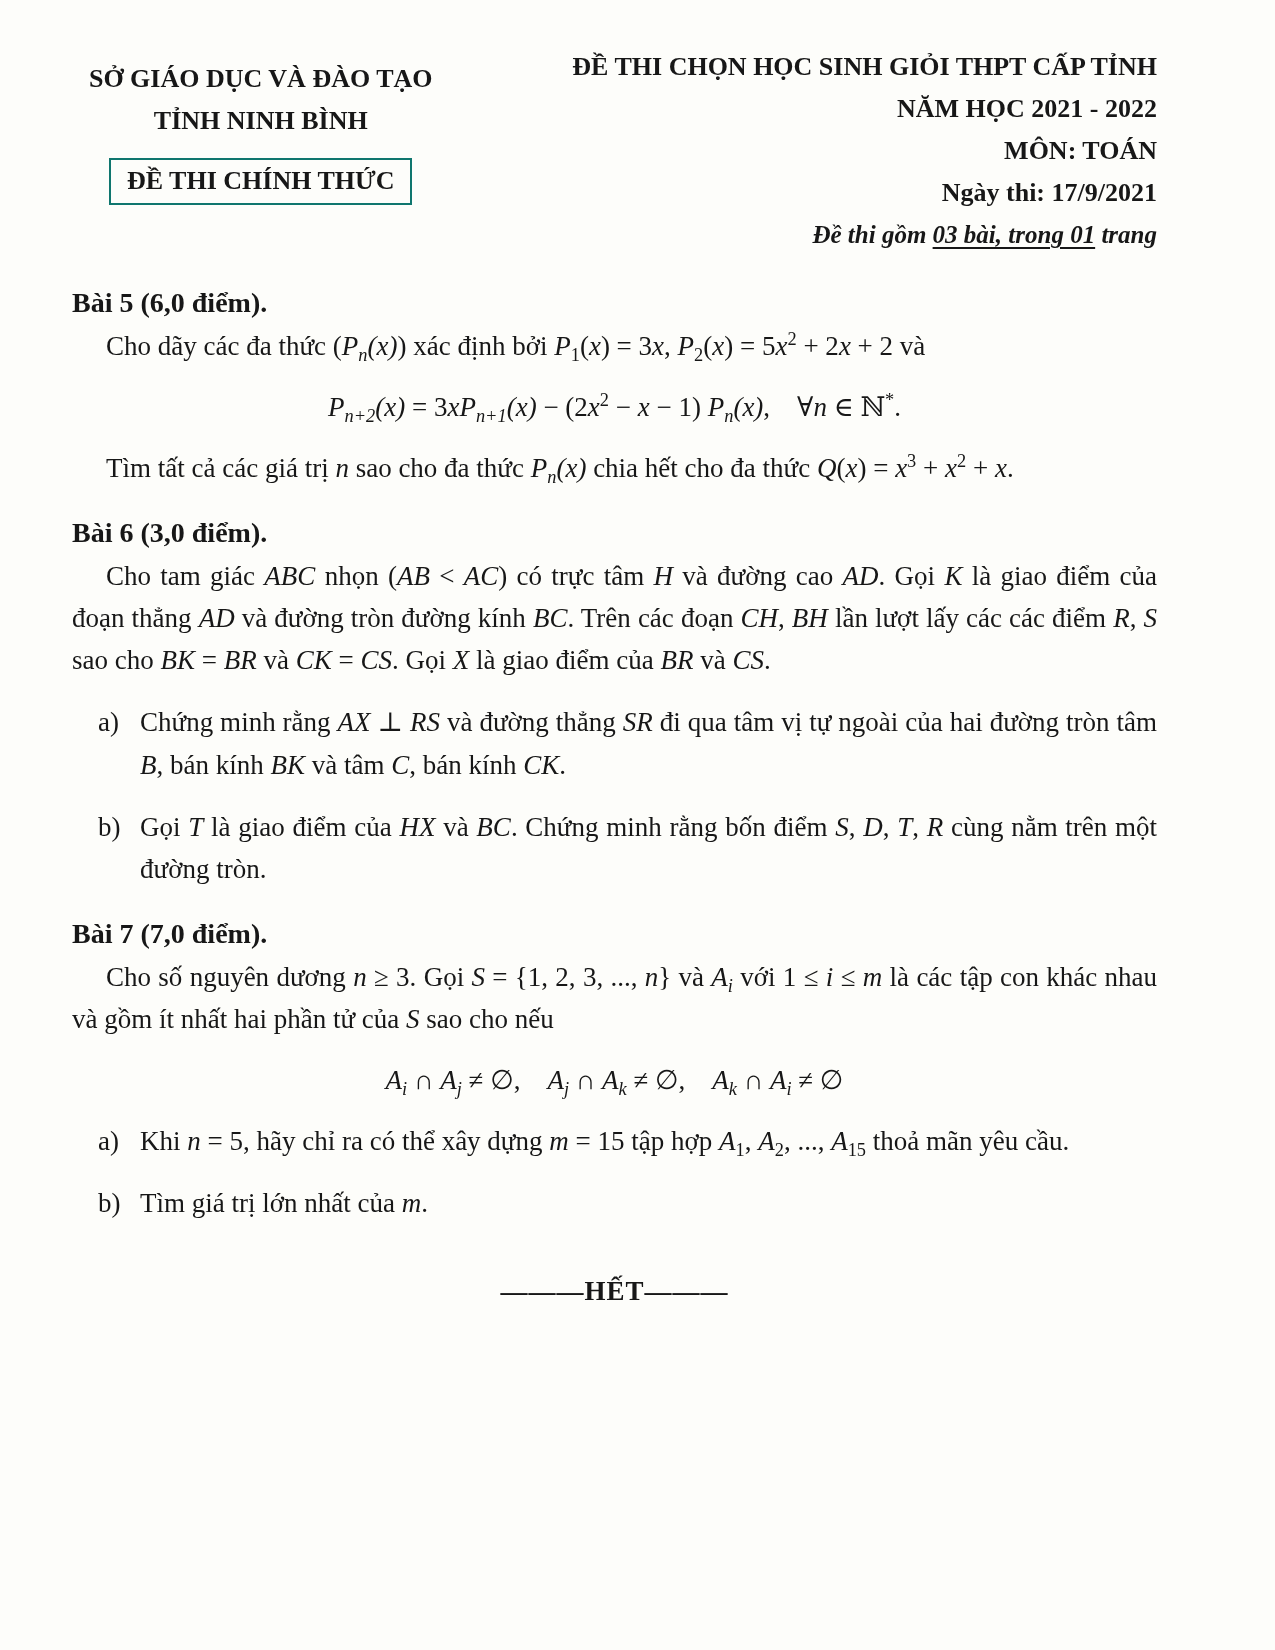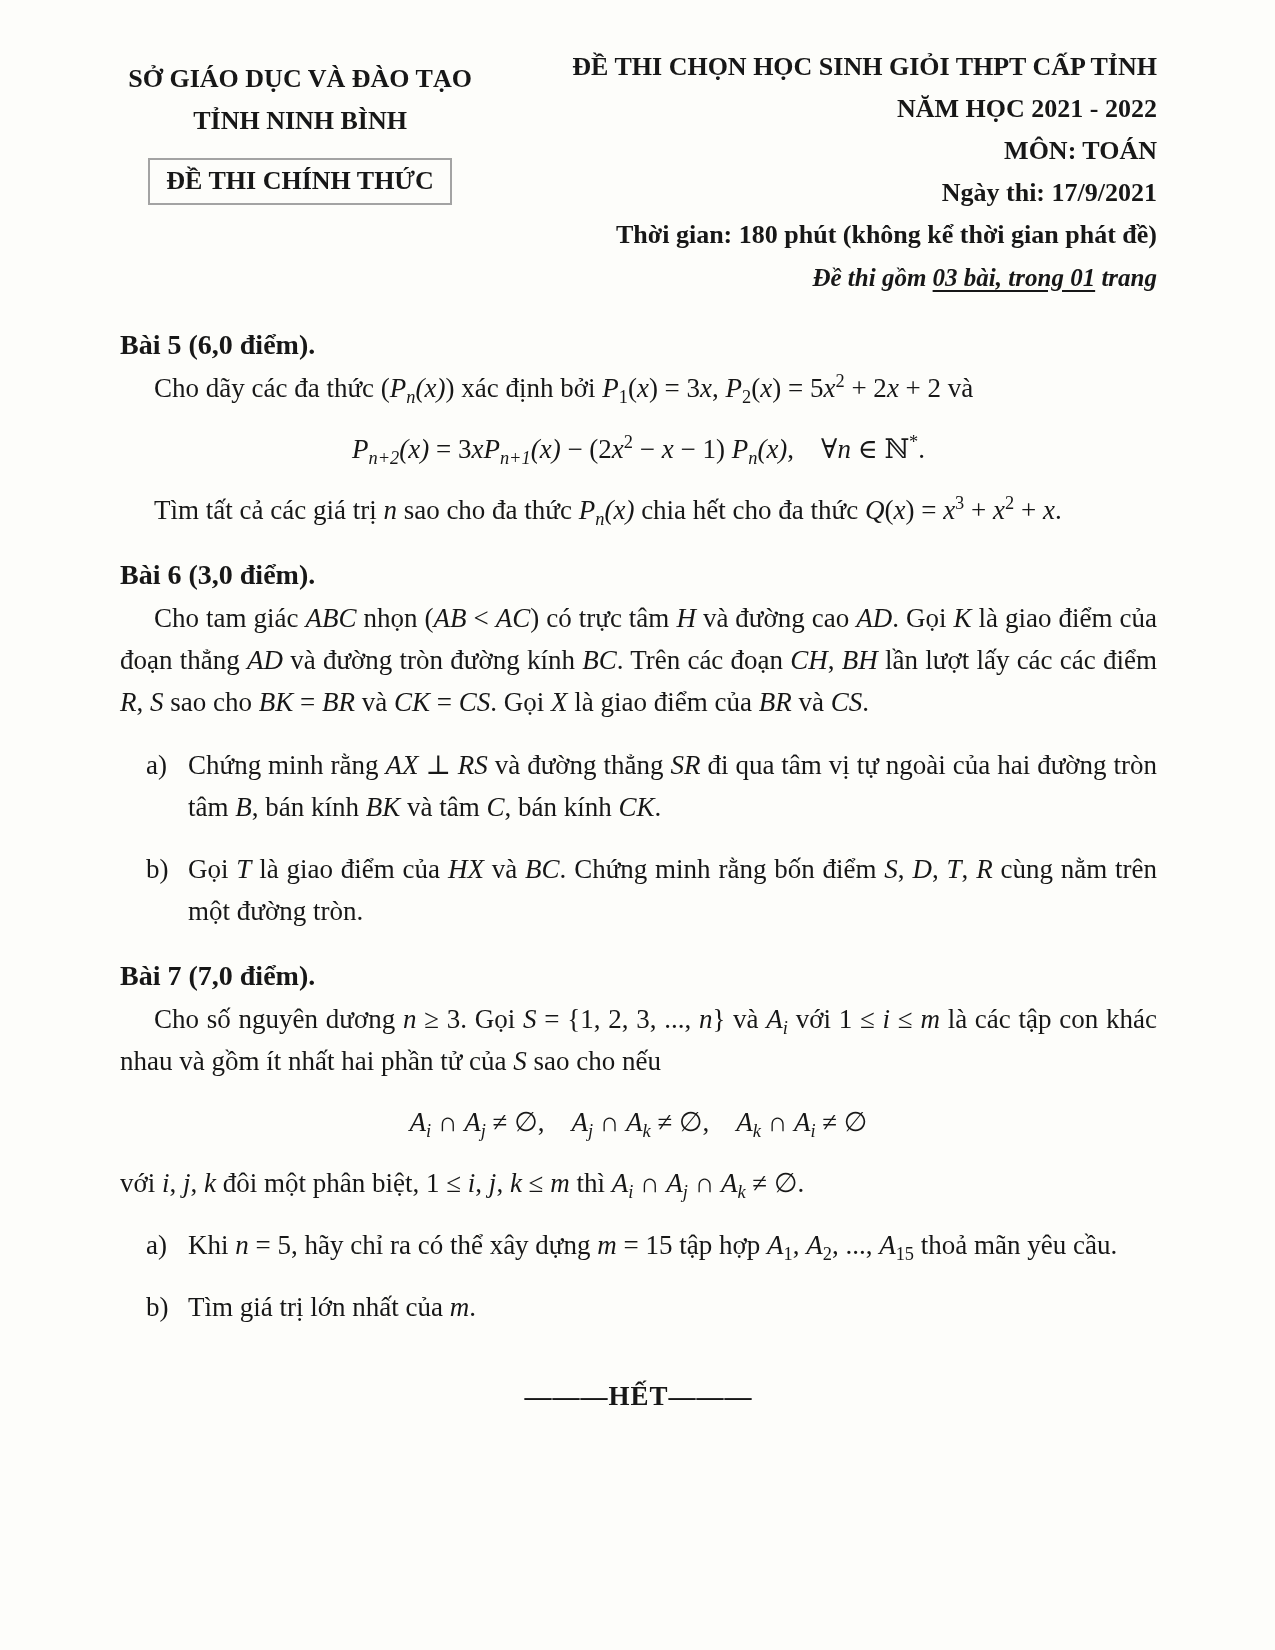--- a/index.html
+++ b/index.html
@@ -5,32 +5,32 @@
   html, body { margin: 0; padding: 0; }
   body {
     width: 1275px; height: 1650px;
     background: #fdfdfa;
     font-family: "Liberation Serif", "DejaVu Serif", serif;
     color: #171717;
   }
   .page {
     box-sizing: border-box;
     width: 1275px; height: 1650px;
-    padding: 46px 118px 0 112px;
+    padding: 46px 118px 0 64px;
     overflow: hidden;
   }
 
   
   .header { display: flex; align-items: flex-start; }
   .header-left  { width: 36%; text-align: center; padding-top: 12px; }
   .header-right { width: 64%; text-align: right; }
   .h-bold { font-weight: bold; font-size: 26px; line-height: 1.62; }
   .stamp-box {
     display: inline-block;
-    border: 2px solid #a3a3a3;
+    border: 2px solid #0f766e;
     padding: 6px 16px 7px 16px;
     font-weight: bold; font-size: 26px;
     margin-top: 16px;
     white-space: nowrap;
   }
   .date-line { font-weight: bold; font-size: 26px; line-height: 1.62; }
   .duration-line { font-weight: bold; font-size: 26px; line-height: 1.62; }
   .note-line { font-weight: bold; font-style: italic; font-size: 25px; line-height: 1.7; }
   .note-underline { text-decoration: underline; text-underline-offset: 4px; }
 
@@ -58,21 +58,20 @@
     <div class="header-left">
       <div class="h-bold">SỞ GIÁO DỤC VÀ ĐÀO TẠO</div>
       <div class="h-bold">TỈNH NINH BÌNH</div>
       <div class="stamp-box">ĐỀ THI CHÍNH THỨC</div>
     </div>
     <div class="header-right">
       <div class="h-bold">ĐỀ THI CHỌN HỌC SINH GIỎI THPT CẤP TỈNH</div>
       <div class="h-bold">NĂM HỌC 2021 - 2022</div>
       <div class="h-bold">MÔN: TOÁN</div>
       <div class="date-line">Ngày thi: 17/9/2021</div>
-      <div class="duration-line">Thời gian: 180 phút (không kể thời gian phát đề)</div>
       <div class="note-line"><span>Đề thi gồm </span><span class="note-underline">03 bài, trong 01</span><span> trang</span></div>
     </div>
   </header>
 
   <main class="body">
 
     <section class="problem">
       <h2 class="prob-title">Bài 5 (6,0 điểm).</h2>
       <p class="para indent">Cho dãy các đa thức (<i>P<sub>n</sub>(x)</i>) xác định bởi <i>P</i><sub>1</sub>(<i>x</i>) = 3<i>x</i>, <i>P</i><sub>2</sub>(<i>x</i>) = 5<i>x</i><sup>2</sup> + 2<i>x</i> + 2 và</p>
       <div class="formula"><i>P<sub>n+2</sub>(x)</i> = 3<i>xP<sub>n+1</sub>(x)</i> − (2<i>x</i><sup>2</sup> − <i>x</i> − 1) <i>P<sub>n</sub>(x)</i>,&nbsp;&nbsp;&nbsp;&nbsp;∀<i>n</i> ∈ ℕ<sup>*</sup>.</div>
@@ -89,21 +88,20 @@
       <div class="item">
         <span class="item-label">b)</span>
         <span class="item-text">Gọi <i>T</i> là giao điểm của <i>HX</i> và <i>BC</i>. Chứng minh rằng bốn điểm <i>S</i>, <i>D</i>, <i>T</i>, <i>R</i> cùng nằm trên một đường tròn.</span>
       </div>
     </section>
 
     <section class="problem">
       <h2 class="prob-title">Bài 7 (7,0 điểm).</h2>
       <p class="para indent">Cho số nguyên dương <i>n</i> ≥ 3. Gọi <i>S</i> = {1, 2, 3, ..., <i>n</i>} và <i>A<sub>i</sub></i> với 1 ≤ <i>i</i> ≤ <i>m</i> là các tập con khác nhau và gồm ít nhất hai phần tử của <i>S</i> sao cho nếu</p>
       <div class="formula"><i>A<sub>i</sub></i> ∩ <i>A<sub>j</sub></i> ≠ ∅,&nbsp;&nbsp;&nbsp;&nbsp;<i>A<sub>j</sub></i> ∩ <i>A<sub>k</sub></i> ≠ ∅,&nbsp;&nbsp;&nbsp;&nbsp;<i>A<sub>k</sub></i> ∩ <i>A<sub>i</sub></i> ≠ ∅</div>
-      <p class="para">với <i>i</i>, <i>j</i>, <i>k</i> đôi một phân biệt, 1 ≤ <i>i</i>, <i>j</i>, <i>k</i> ≤ <i>m</i> thì <i>A<sub>i</sub></i> ∩ <i>A<sub>j</sub></i> ∩ <i>A<sub>k</sub></i> ≠ ∅.</p>
       <div class="item">
         <span class="item-label">a)</span>
         <span class="item-text">Khi <i>n</i> = 5, hãy chỉ ra có thể xây dựng <i>m</i> = 15 tập hợp <i>A</i><sub>1</sub>, <i>A</i><sub>2</sub>, ..., <i>A</i><sub>15</sub> thoả mãn yêu cầu.</span>
       </div>
       <div class="item">
         <span class="item-label">b)</span>
         <span class="item-text">Tìm giá trị lớn nhất của <i>m</i>.</span>
       </div>
     </section>
 

